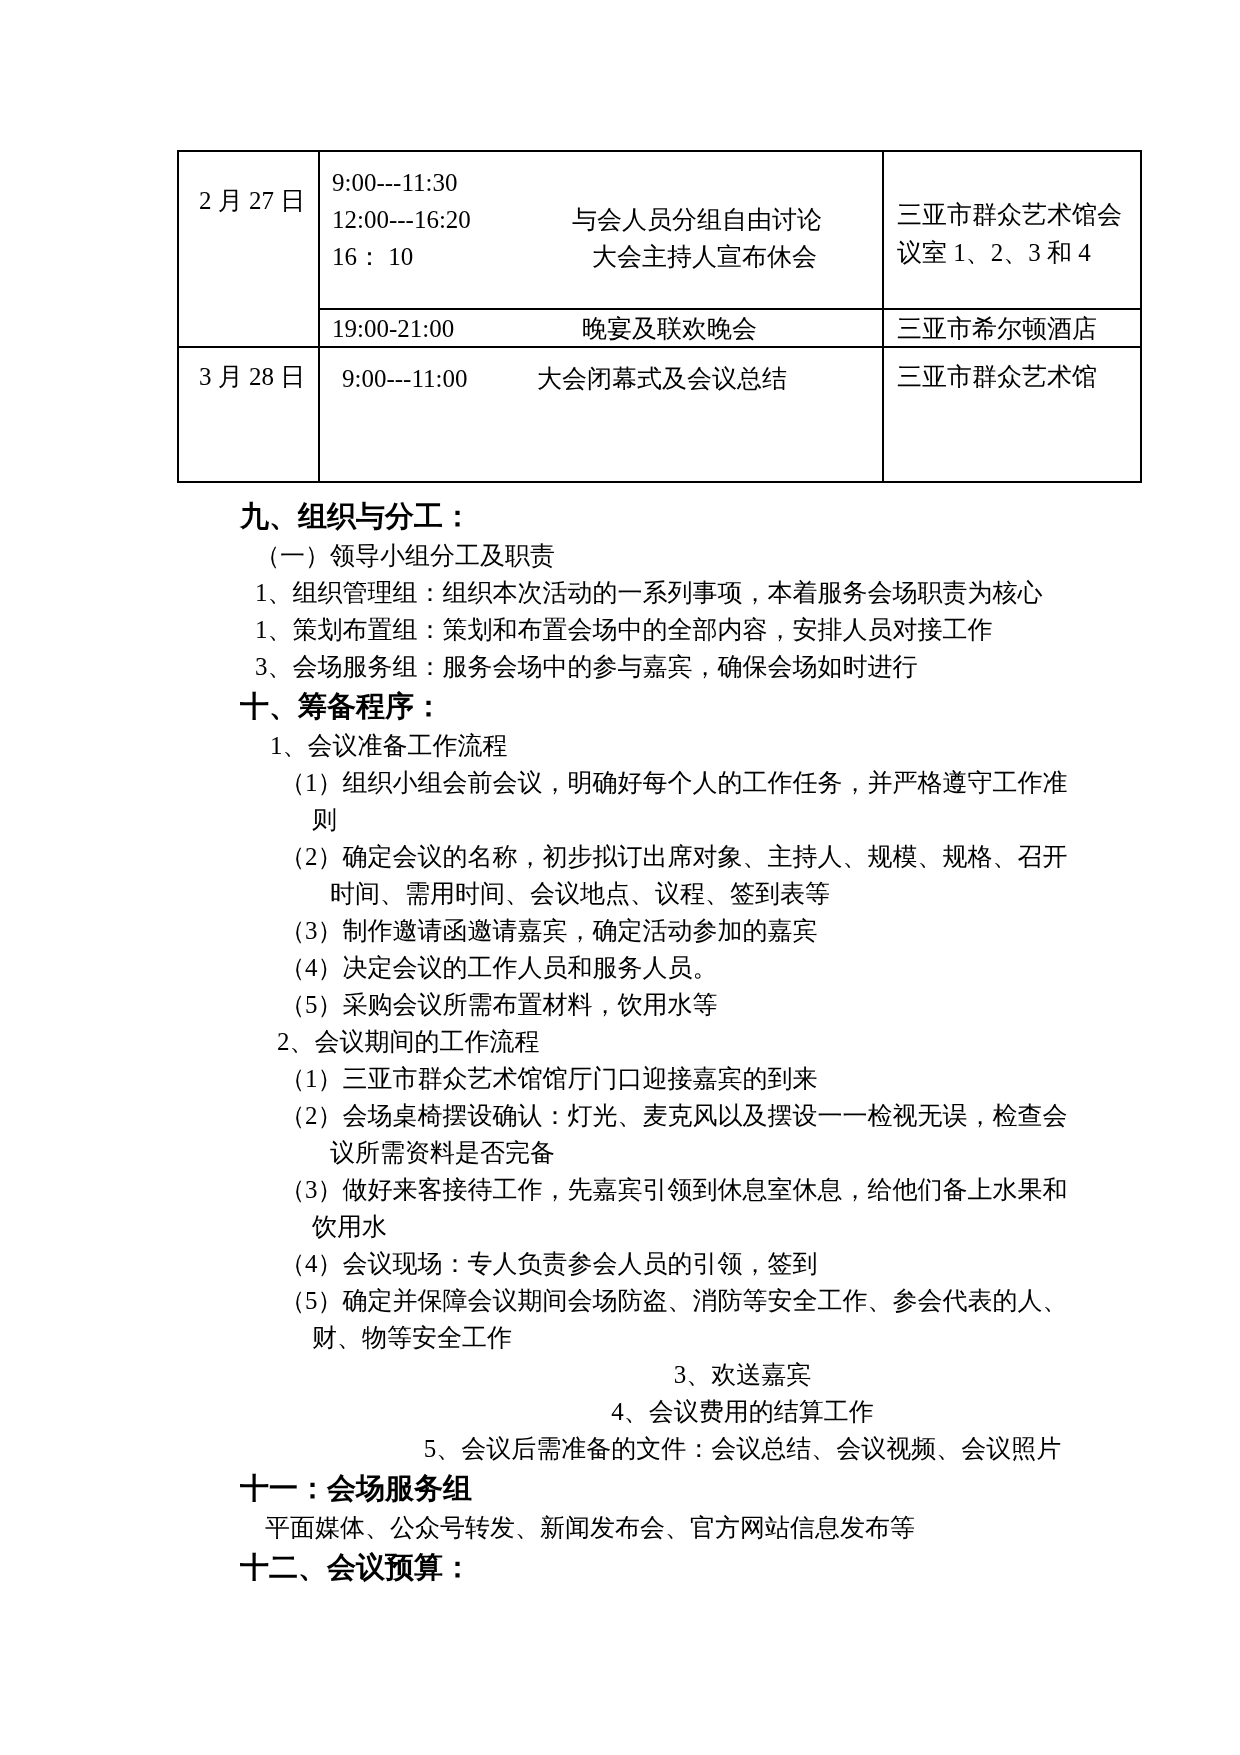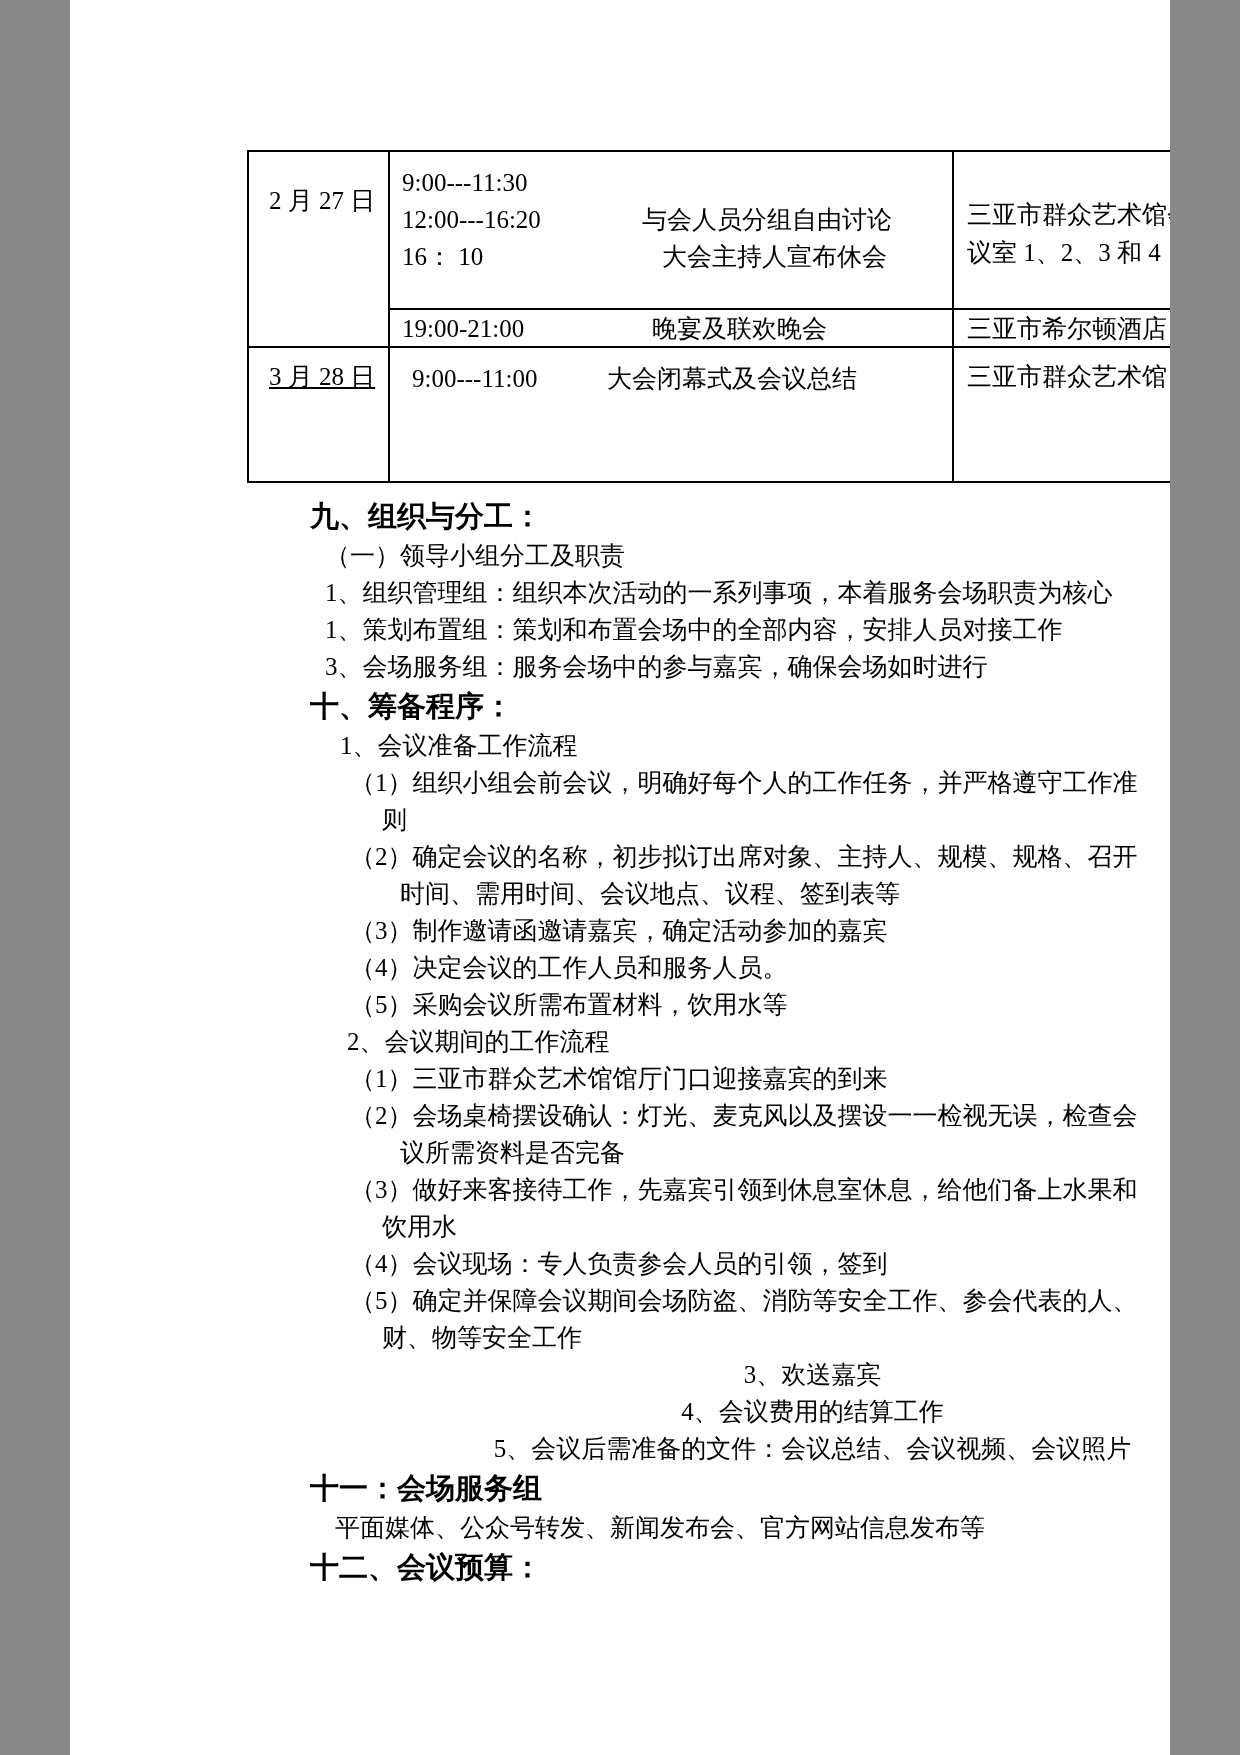--- a/index.html
+++ b/index.html
@@ -1,18 +1,18 @@
 <!DOCTYPE html>
 <html><head>
 <meta charset="utf-8">
 <style>
   html,body { margin:0; padding:0; background:#888; }
   .page {
     position: relative;
-    width: 1100px;
+    width: 1240px;
     height: 1755px;
     margin: 0 auto;
     background: #ffffff;
     color: #000000;
     font-family: "Liberation Serif", "DejaVu Serif", serif;
     font-size: 25px;
     overflow: hidden;
   }
 
   
@@ -26,21 +26,21 @@
     border: 2px solid #000;
   }
   .cell { box-sizing: border-box; overflow: hidden; }
   .b-r { border-right: 2px solid #000; }
   .b-b { border-bottom: 2px solid #000; }
   .date12 { grid-area: 1/1/3/2; padding: 32px 0 0 20px; }
   .mid1   { grid-area: 1/2/2/3; padding: 12px 7px 0 12px; }
   .loc1   { grid-area: 1/3/2/4; padding: 44px 10px 0 13px; line-height: 38px; }
   .mid2   { grid-area: 2/2/3/3; padding: 0 0 0 12px; line-height: 38px; }
   .loc2   { grid-area: 2/3/3/4; padding: 0 10px 0 13px; line-height: 38px; }
-  .date3  { grid-area: 3/1/4/2; padding: 12px 0 0 20px; text-decoration: underline; }
+  .date3  { grid-area: 3/1/4/2; padding: 12px 0 0 20px; }
   .mid3   { grid-area: 3/2/4/3; padding: 12px 0 0 22px; }
   .loc3   { grid-area: 3/3/4/4; padding: 12px 10px 0 13px; }
 
   .sched-line { display: flex; line-height: 37px; white-space: nowrap; }
   .t-span  { display: inline-block; width: 240px; flex: none; }
   .t-span3 { display: inline-block; width: 195px; flex: none; }
   .act-shift  { margin-left: 20px; }
   .act-shift2 { margin-left: 10px; }
 
   

